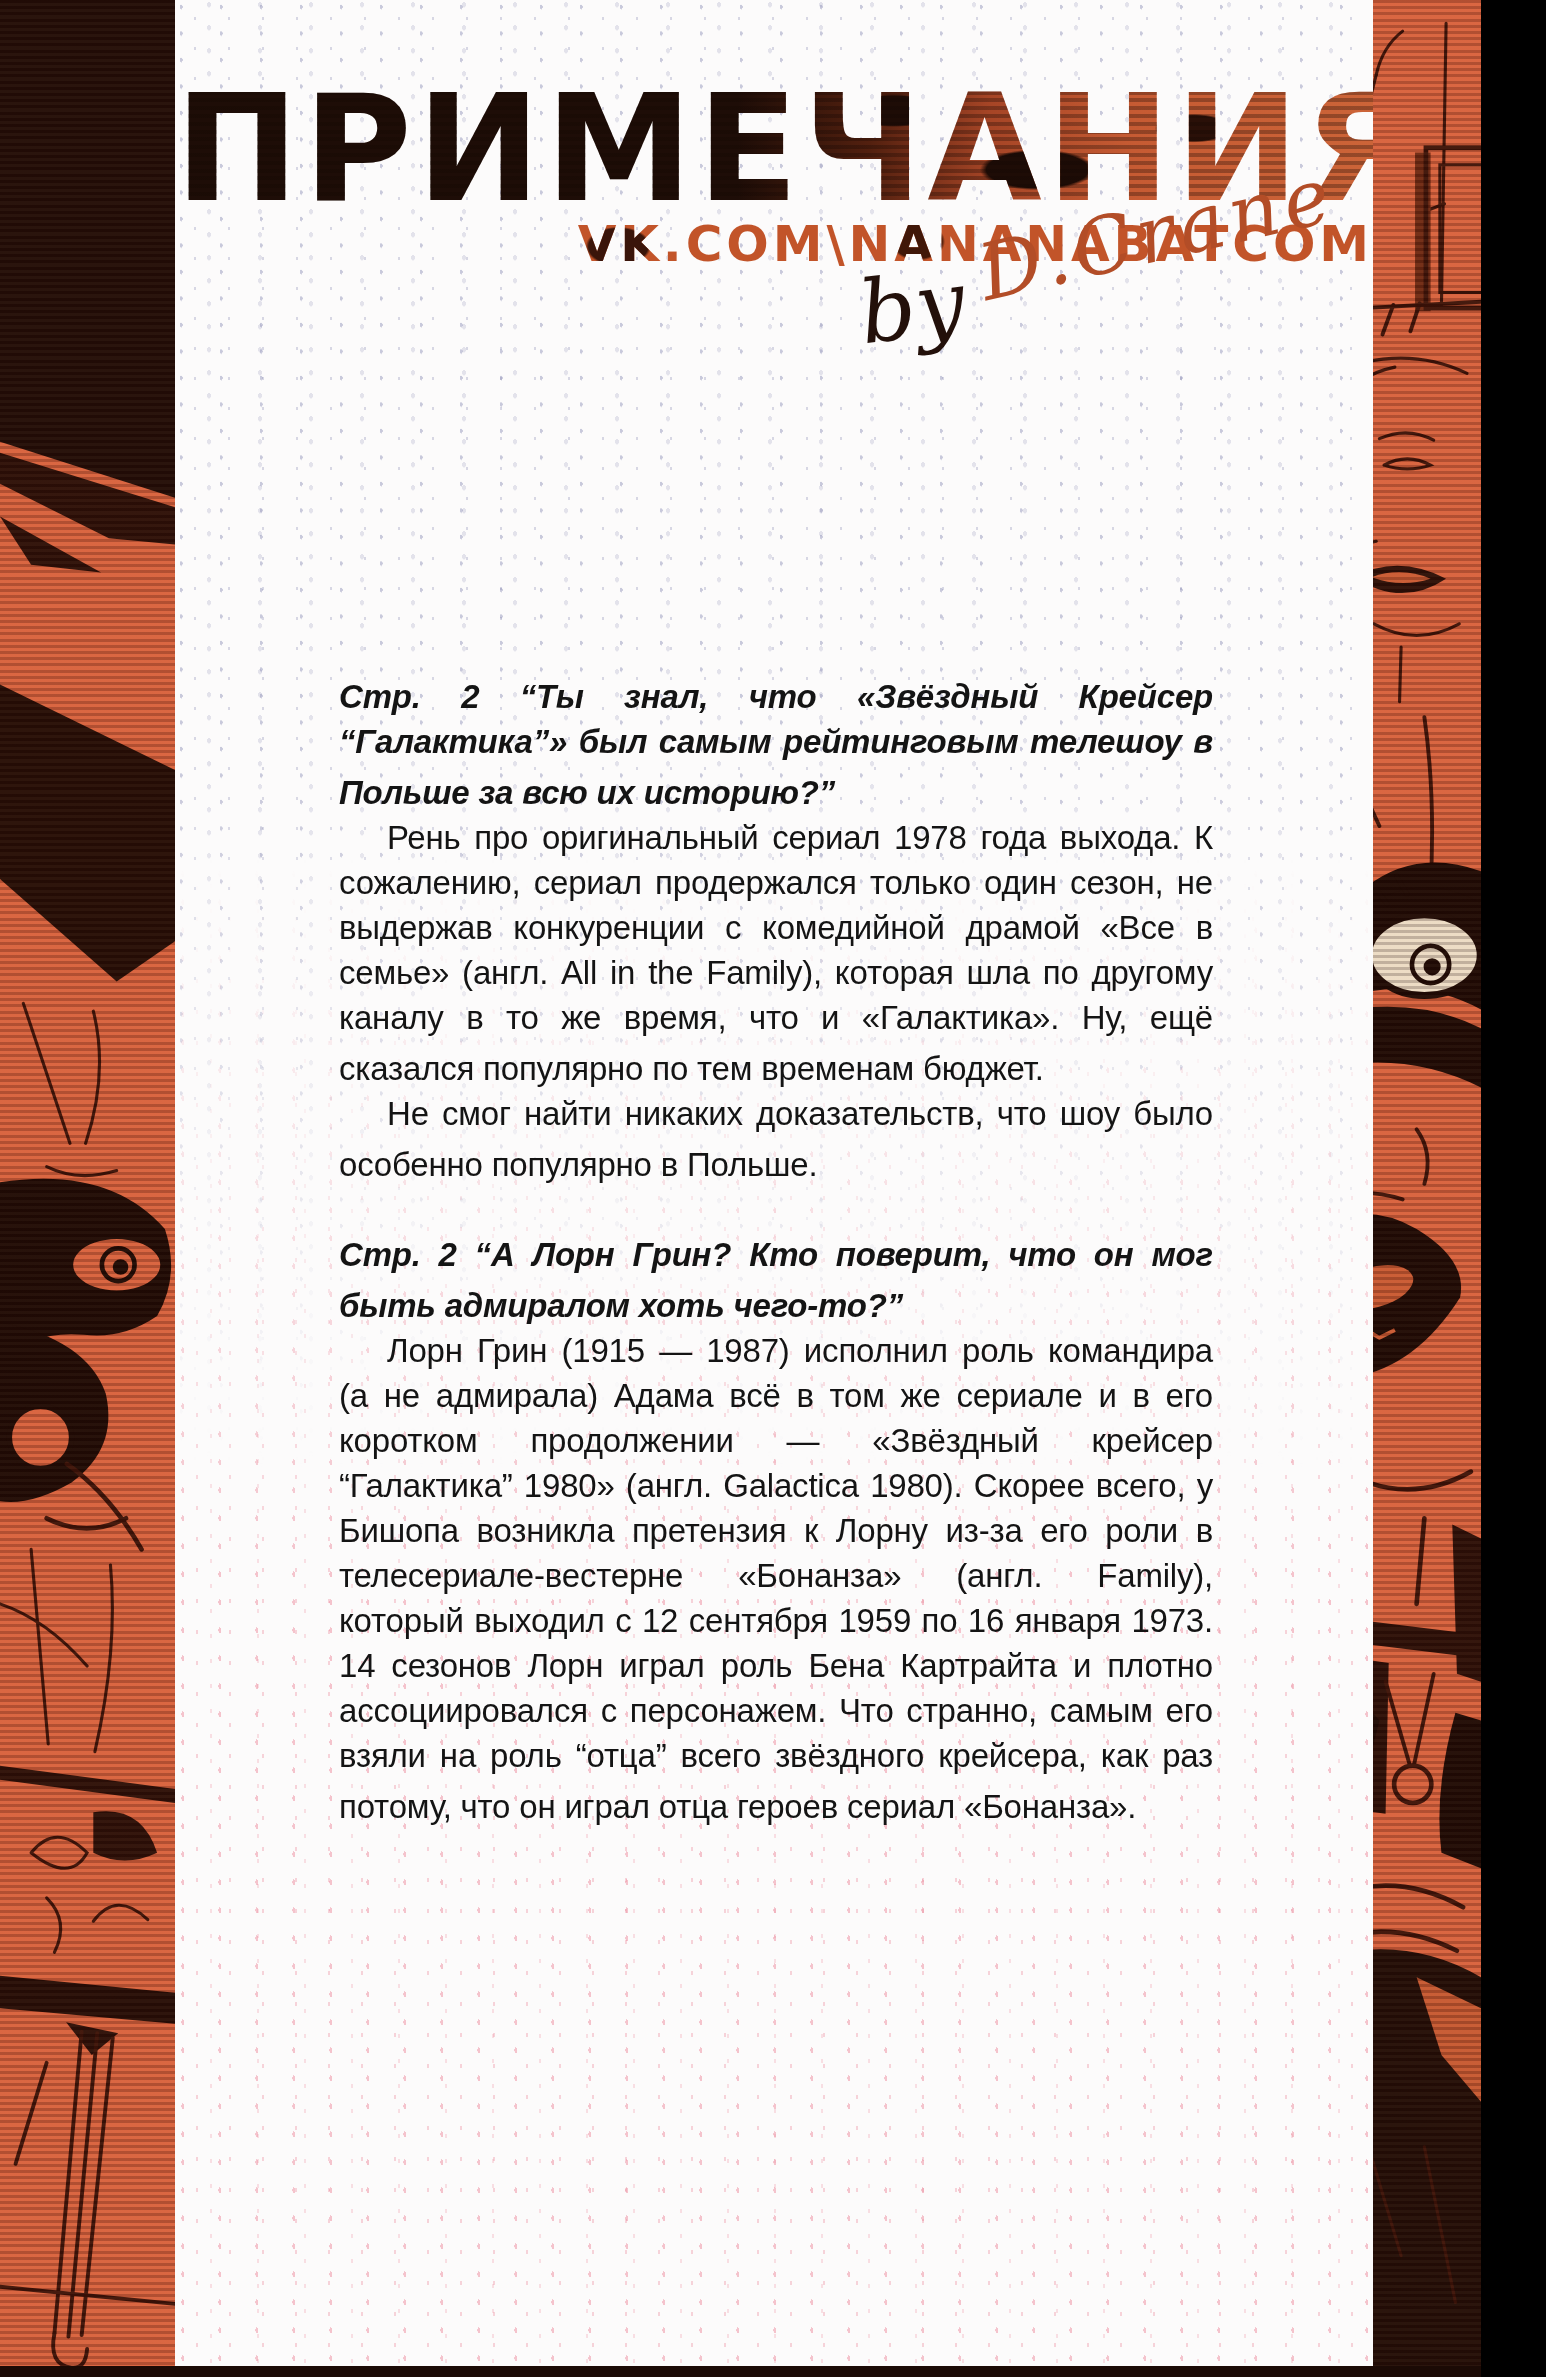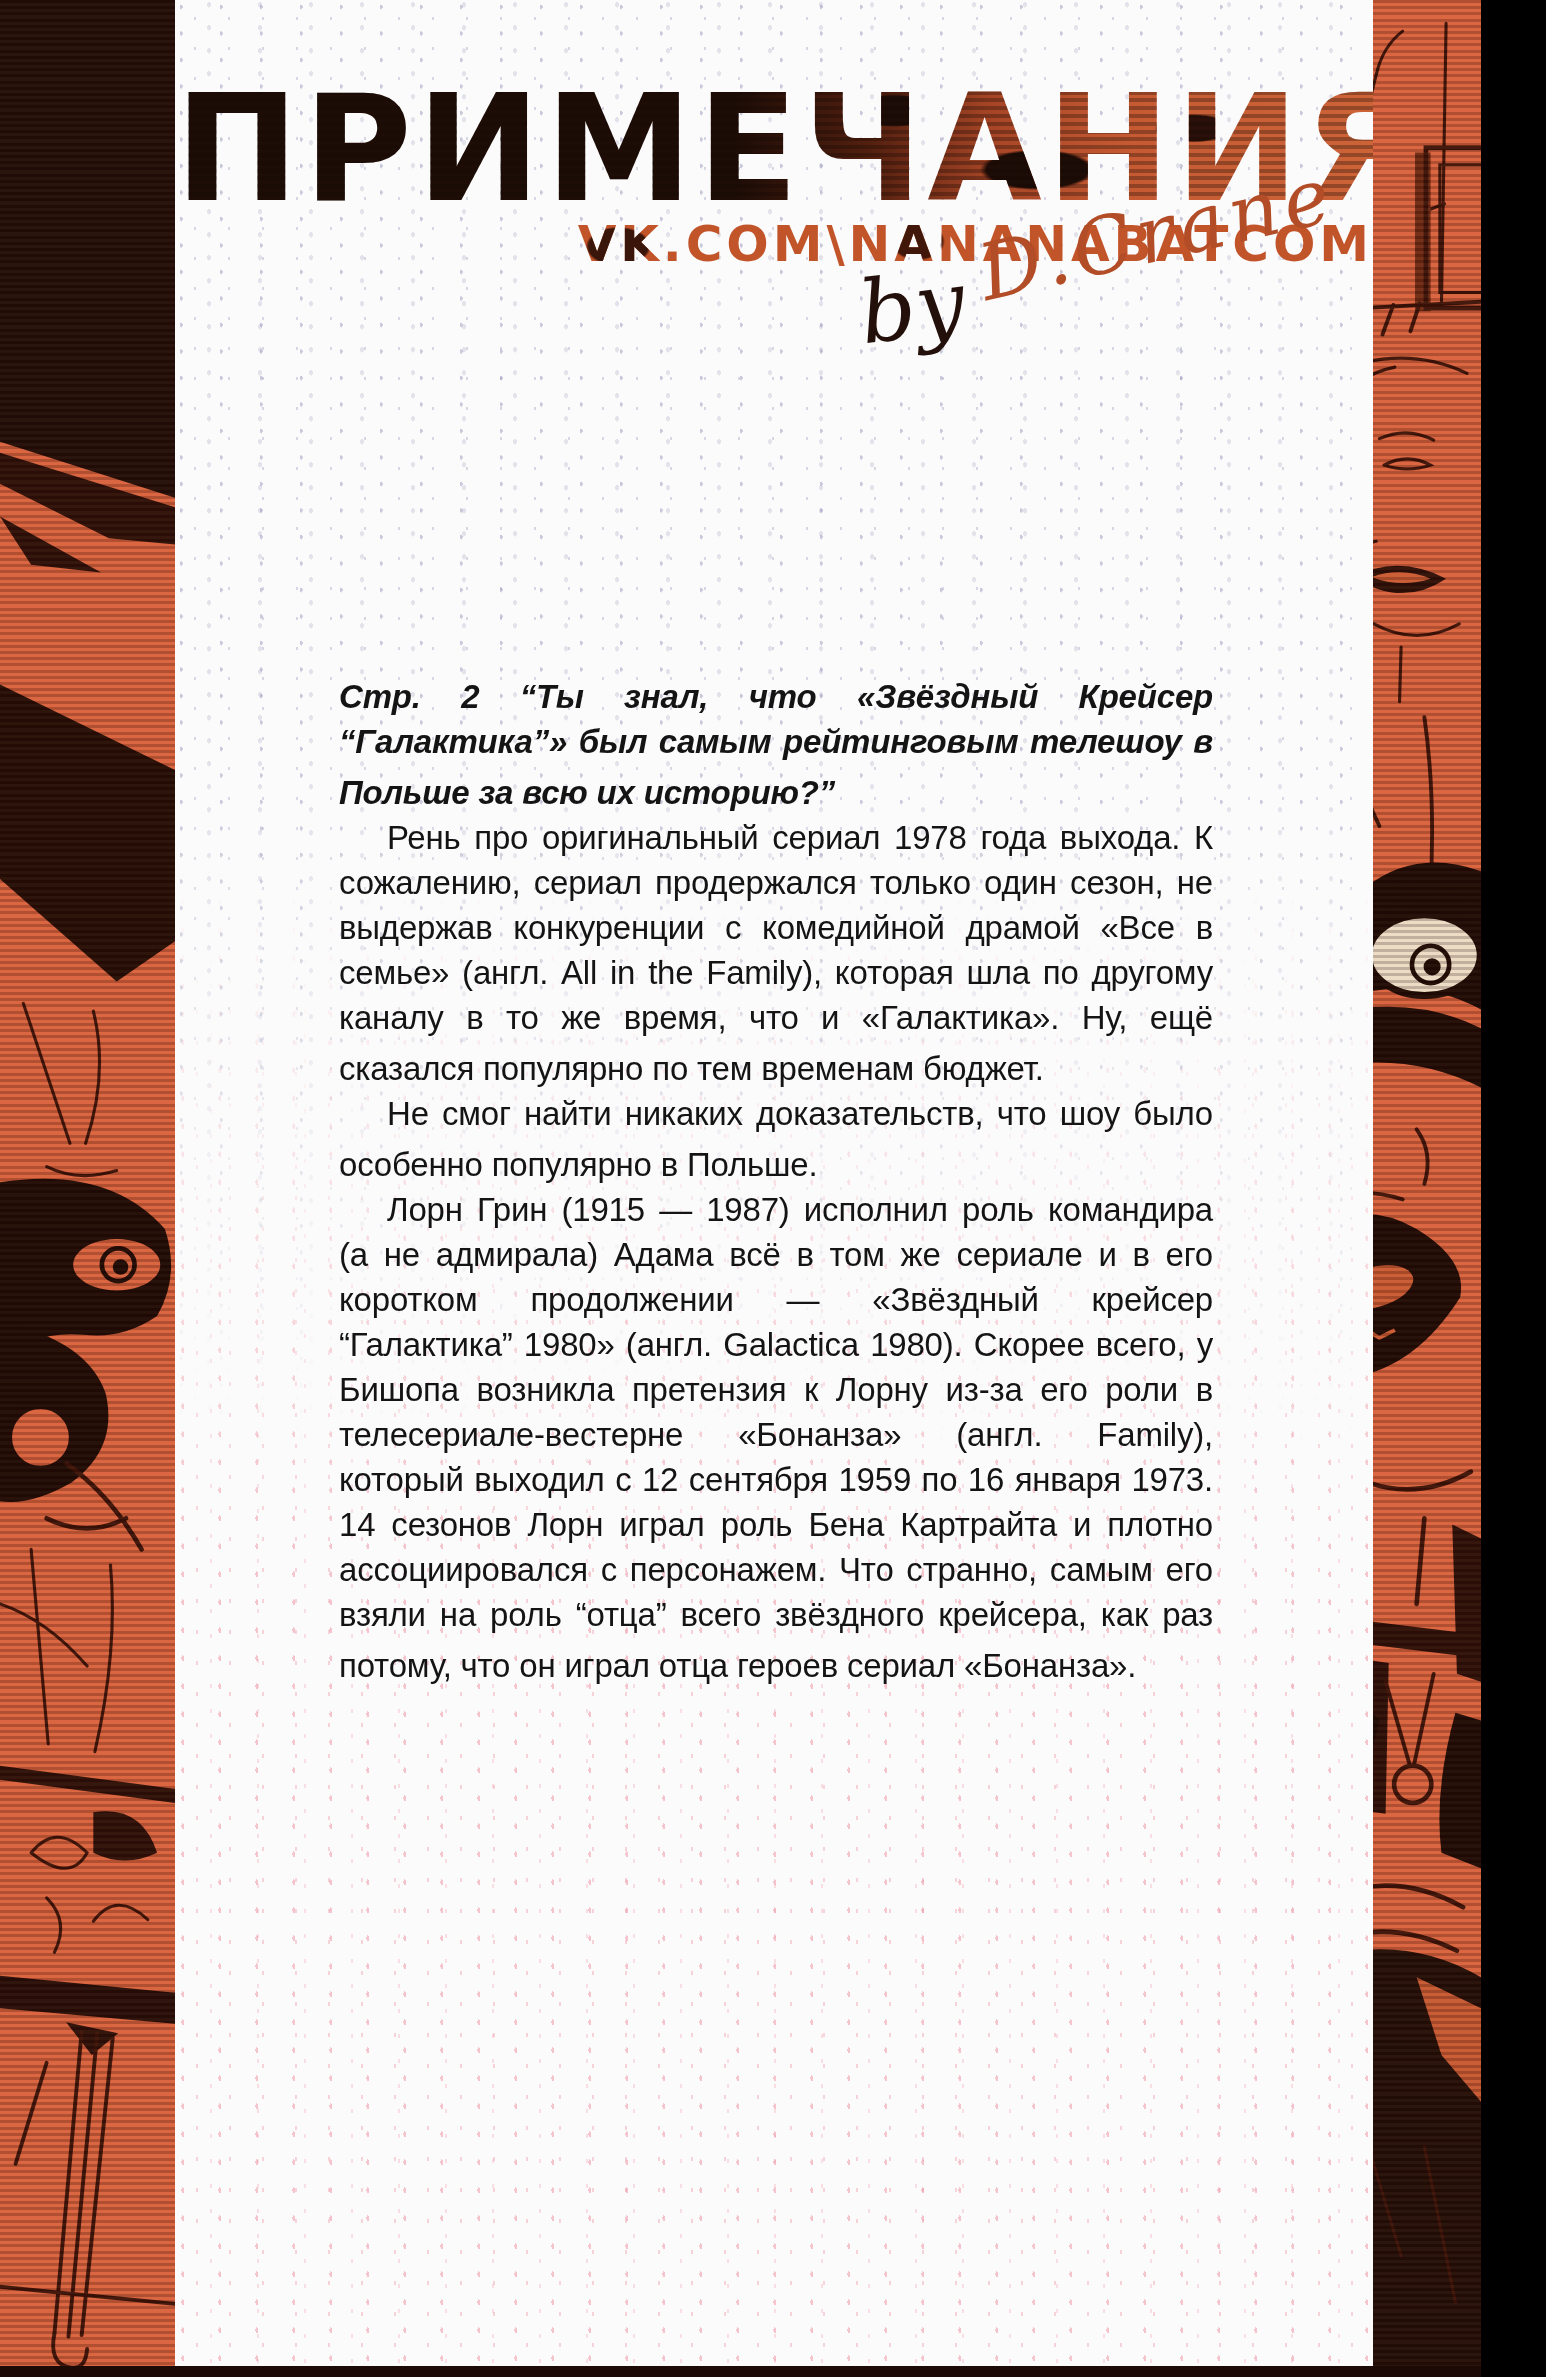--- a/index.html
+++ b/index.html
@@ -246,20 +246,24 @@
       <div class="tl">семье» (англ. All in the Family), которая шла по другому</div>
       <div class="tl">каналу в то же время, что и «Галактика». Ну, ещё</div>
       <div class="tl last">сказался популярно по тем временам бюджет.</div>
     </div>
 
     <div>
       <div class="tl ind">Не смог найти никаких доказательств, что шоу было</div>
       <div class="tl last">особенно популярно в Польше.</div>
     </div>
 
+    <div class="mt">
+      <div class="tl hd">Стр. 2 “А Лорн Грин? Кто поверит, что он мог</div>
+      <div class="tl hd last">быть адмиралом хоть чего-то?”</div>
+    </div>
 
     <div>
       <div class="tl ind">Лорн Грин (1915 — 1987) исполнил роль командира</div>
       <div class="tl">(а не адмирала) Адама всё в том же сериале и в его</div>
       <div class="tl">коротком продолжении — «Звёздный крейсер</div>
       <div class="tl">“Галактика” 1980» (англ. Galactica 1980). Скорее всего, у</div>
       <div class="tl">Бишопа возникла претензия к Лорну из-за его роли в</div>
       <div class="tl">телесериале-вестерне «Бонанза» (англ. Family),</div>
       <div class="tl">который выходил с 12 сентября 1959 по 16 января 1973.</div>
       <div class="tl">14 сезонов Лорн играл роль Бена Картрайта и плотно</div>

